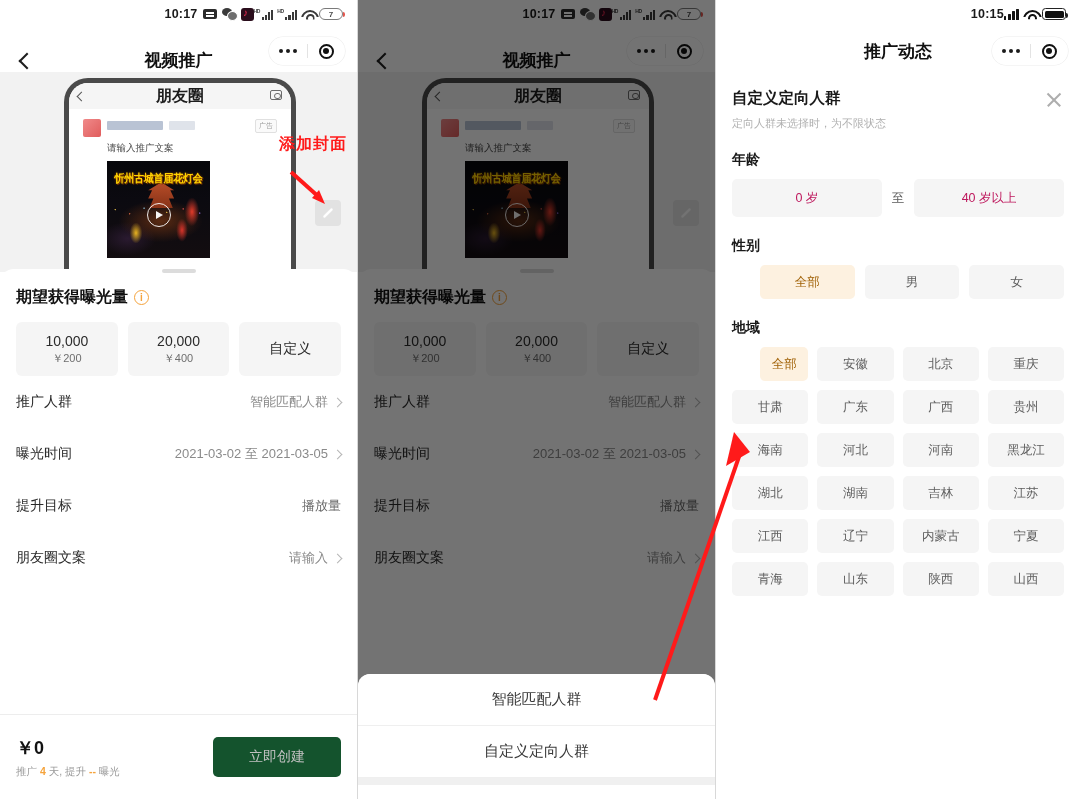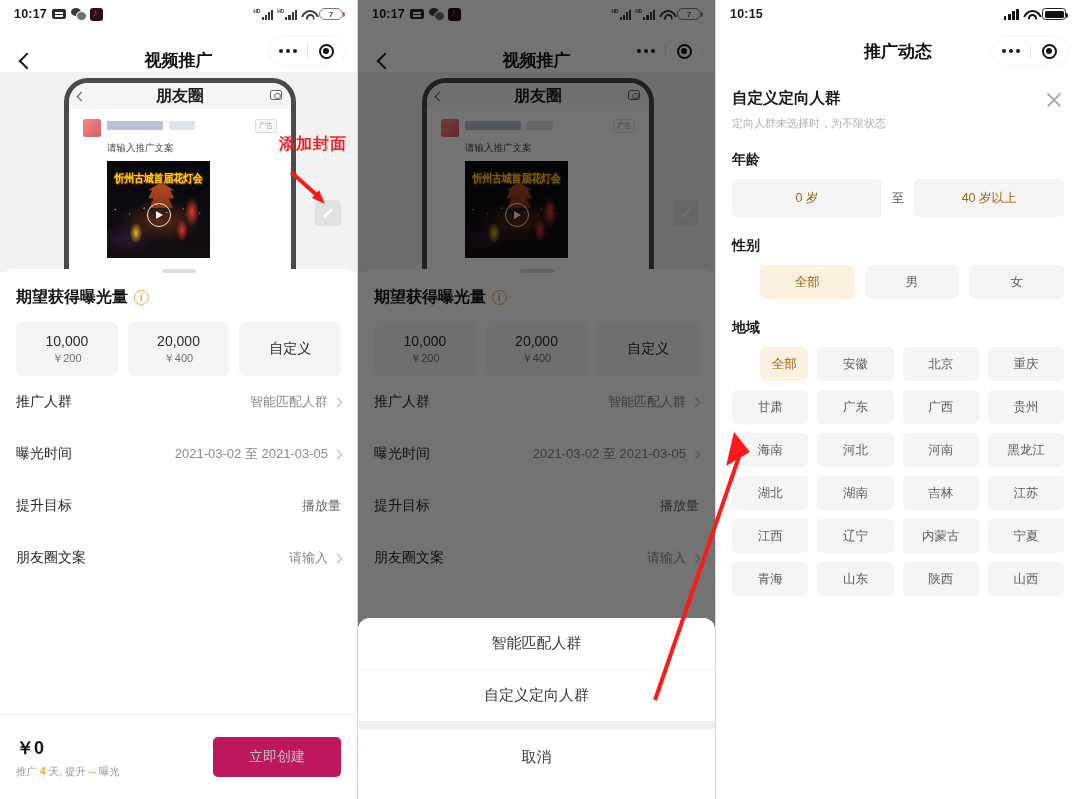--- a/index.html
+++ b/index.html
@@ -14,21 +14,21 @@
   
   .panel { position: relative; height: 799px; overflow: hidden; background: #ffffff; }
   .panel-1 { width: 358px; border-right: 1px solid #d8d8d8; }
   .panel-2 { width: 358px; border-right: 1px solid #d8d8d8; }
   .panel-3 { width: 364px; }
 
   
   .statusbar {
     height: 28px; display: flex; align-items: center;
     padding: 0 14px; font-size: 12.5px; font-weight: bold; color: #1a1a1a;
-    justify-content: space-between;
+    justify-content: flex-end;
   }
   .sb-left { display: flex; align-items: center; gap: 5px; }
   .sb-right { display: flex; align-items: center; gap: 4px; }
   .sb-time { letter-spacing: .2px; }
   .ic { display:inline-block; }
   .ic-msg { width:14px;height:10px;background:#2b2b2b;border-radius:2px;position:relative; }
   .ic-msg:after{content:"";position:absolute;left:3px;top:3px;width:8px;height:1.5px;background:#fff;box-shadow:0 3px 0 #fff;}
   .ic-wechat { width:14px;height:12px;position:relative; }
   .ic-wechat:before{content:"";position:absolute;left:0;top:0;width:10px;height:8px;background:#3a3a3a;border-radius:50%;}
   .ic-wechat:after{content:"";position:absolute;left:5px;top:3px;width:9px;height:8px;background:#6e6e6e;border-radius:50%;border:1.4px solid #fff;}
@@ -139,21 +139,21 @@
   .fr-label{font-size:14px;color:#2b2b2b;}
   .fr-right{display:flex;align-items:center;gap:6px;font-size:13px;color:#8a8a8a;}
   .fr-right.dark{color:#6a6a6a;}
   .chev{width:7px;height:7px;border-right:1.4px solid #b5b5b5;border-top:1.4px solid #b5b5b5;transform:rotate(45deg);}
 
   
   .bottombar{position:absolute;left:0;right:0;bottom:0;height:85px;background:#fff;border-top:1px solid #ededed;display:flex;align-items:center;padding:0 16px;justify-content:space-between;}
   .bb-left .bb-price{font-size:18px;font-weight:bold;color:#111;}
   .bb-left .bb-sub{font-size:10.5px;color:#9a9a9a;margin-top:5px;}
   .bb-left .bb-sub em{color:#f5a33c;font-style:normal;font-weight:bold;}
-  .bb-btn{width:128px;height:40px;border-radius:5px;background:#be185d;color:#c0c0c0;font-size:14px;display:flex;align-items:center;justify-content:center;cursor:pointer;}
+  .bb-btn{width:128px;height:40px;border-radius:5px;background:#14532d;color:#c0c0c0;font-size:14px;display:flex;align-items:center;justify-content:center;cursor:pointer;}
 
   
   .dim{position:absolute;inset:0;background:rgba(0,0,0,.55);}
   .action-sheet{position:absolute;left:0;right:0;bottom:0;background:#f4f4f4;border-radius:12px 12px 0 0;overflow:hidden;}
   .as-item{height:52px;background:#fff;display:flex;align-items:center;justify-content:center;font-size:15px;color:#3a3a3a;border-bottom:1px solid #efefef;cursor:pointer;}
   .as-gap{height:7px;background:#f0f0f0;}
   .as-cancel{height:56px;background:#fff;display:flex;align-items:center;justify-content:center;font-size:15px;color:#3a3a3a;cursor:pointer;}
   .as-home{height:14px;background:#fff;}
 
   
@@ -161,21 +161,21 @@
   .p3-title{position:absolute;left:0;right:0;text-align:center;font-size:17px;font-weight:bold;color:#111;}
   .p3-body{padding:0 16px;}
   .p3-head{display:flex;align-items:flex-start;justify-content:space-between;margin-top:14px;}
   .p3-h-title{font-size:15.5px;font-weight:bold;color:#1a1a1a;}
   .p3-h-sub{font-size:11px;color:#b0b0b0;margin-top:7px;}
   .close-x{width:20px;height:20px;position:relative;cursor:pointer;margin-top:2px;}
   .close-x:before,.close-x:after{content:"";position:absolute;left:1px;top:9px;width:18px;height:1.6px;background:#adadad;}
   .close-x:before{transform:rotate(45deg);} .close-x:after{transform:rotate(-45deg);}
   .p3-sec{font-size:14px;font-weight:bold;color:#1a1a1a;margin:20px 0 10px;}
   .age-row{display:flex;align-items:center;gap:10px;}
-  .age-box{flex:1;height:38px;background:#f5f5f5;border-radius:5px;display:flex;align-items:center;justify-content:center;font-size:12.5px;color:#a16207;cursor:pointer;}
+  .age-box{flex:1;height:38px;background:#f5f5f5;border-radius:5px;display:flex;align-items:center;justify-content:center;font-size:12.5px;color:#be185d;cursor:pointer;}
   .age-sep{font-size:12.5px;color:#5a5a5a;}
   .chip-row{display:flex;gap:10px;}
   .chip{height:34px;background:#f5f5f5;border-radius:5px;display:flex;align-items:center;justify-content:center;font-size:12.5px;color:#5d5d5d;cursor:pointer;flex:1;}
   .chip.sel{background:#fdf1e0;color:#a16207;margin-left:28px;}
   .region-grid{display:grid;grid-template-columns:repeat(4,1fr);gap:9px 9px;}
   .p3-foot{position:absolute;left:0;right:0;bottom:0;padding:0 16px 0;background:#fff;}
   .p3-btns{display:flex;justify-content:flex-end;gap:12px;padding-top:14px;}
   .btn-reset{width:76px;height:38px;border-radius:5px;background:#f3f3f3;color:#2f2f2f;font-size:13.5px;font-weight:bold;display:flex;align-items:center;justify-content:center;cursor:pointer;}
   .btn-apply{width:76px;height:38px;border-radius:5px;background:#f5973a;color:#fff;font-size:13.5px;font-weight:bold;display:flex;align-items:center;justify-content:center;cursor:pointer;}
   .home-ind{width:124px;height:4px;border-radius:2px;background:#111;margin:24px auto 9px;}
@@ -451,21 +451,20 @@
           </span>
       </div>
     </div>
 
     <div class="dim"></div>
 
     <div class="action-sheet">
       <div class="as-item">智能匹配人群</div>
       <div class="as-item">自定义定向人群</div>
       <div class="as-gap"></div>
-      <div class="as-cancel">取消</div>
       <div class="as-home"></div>
     </div>
   </div>
 
   <div class="panel panel-3">
     <div class="statusbar">
       <div class="sb-left">
         <span class="sb-time">10:15</span>
       </div>
       <div class="sb-right">

